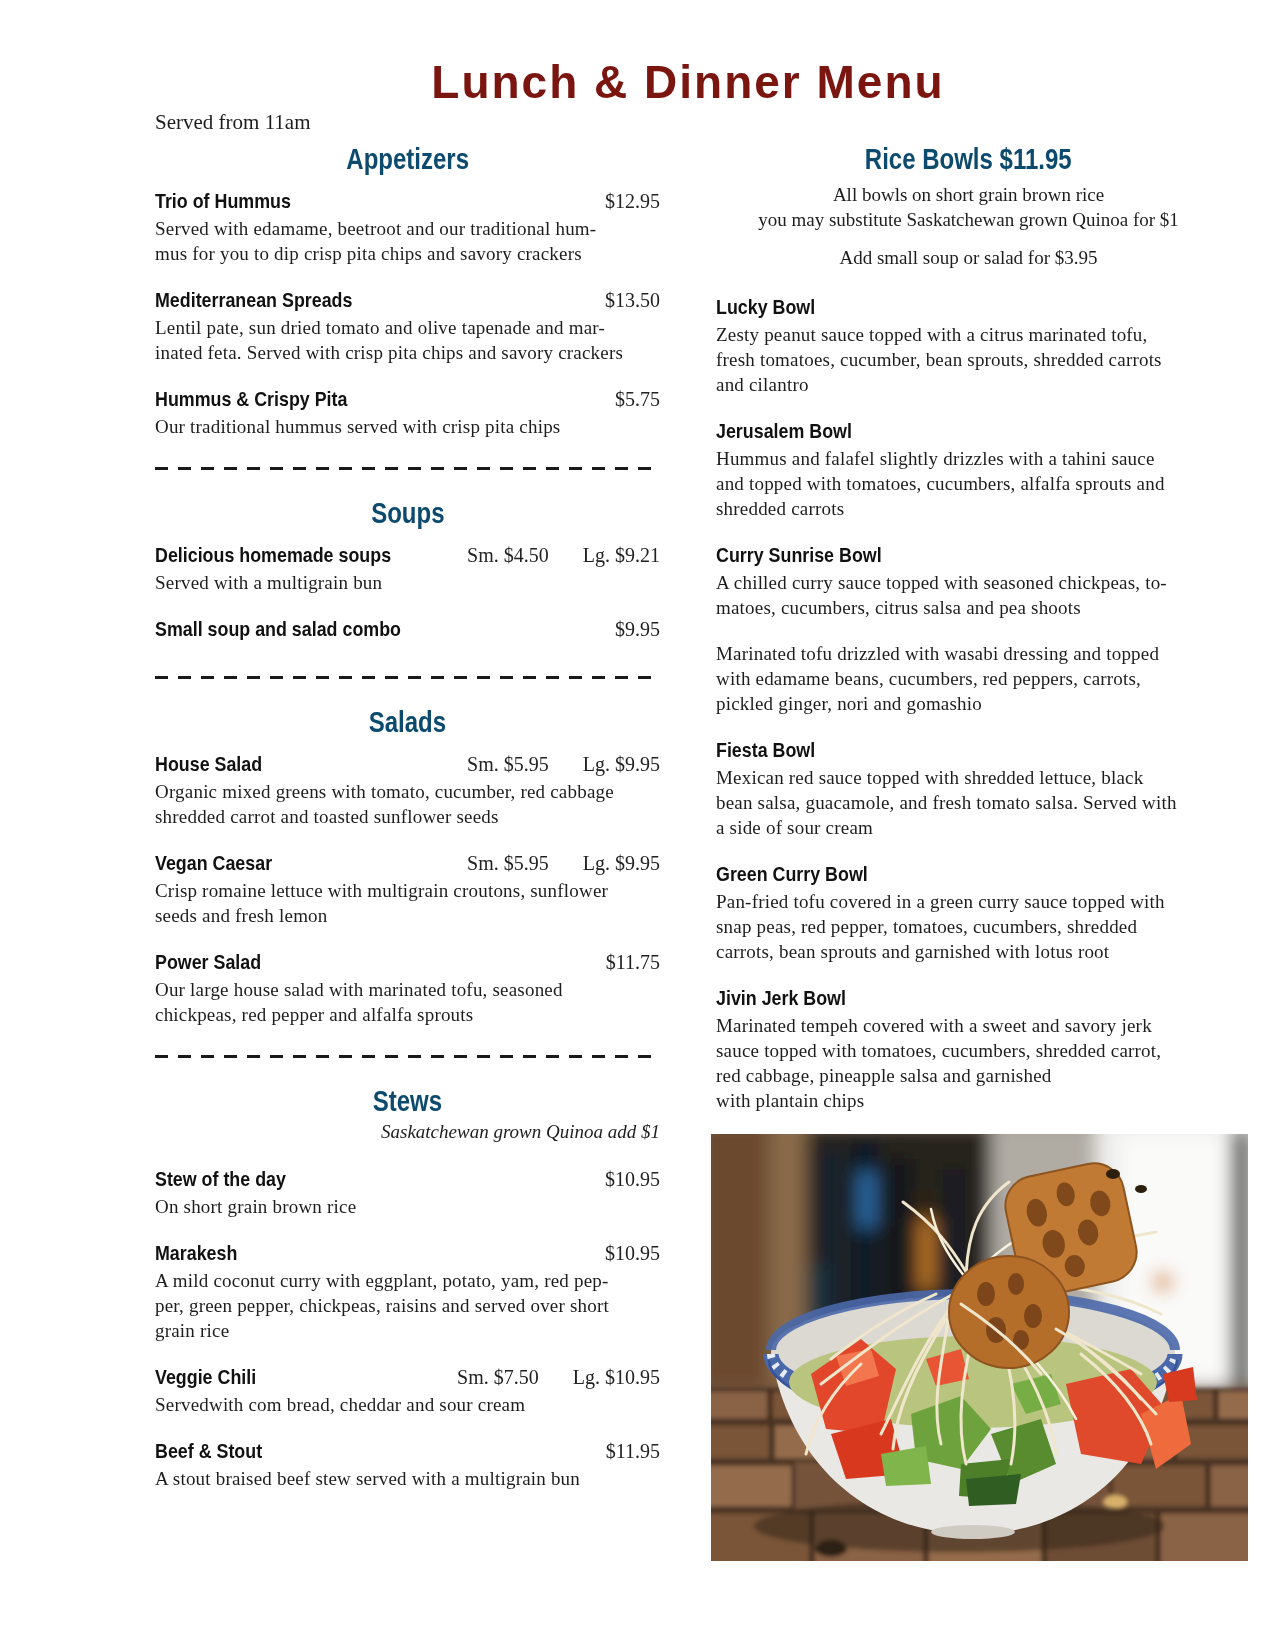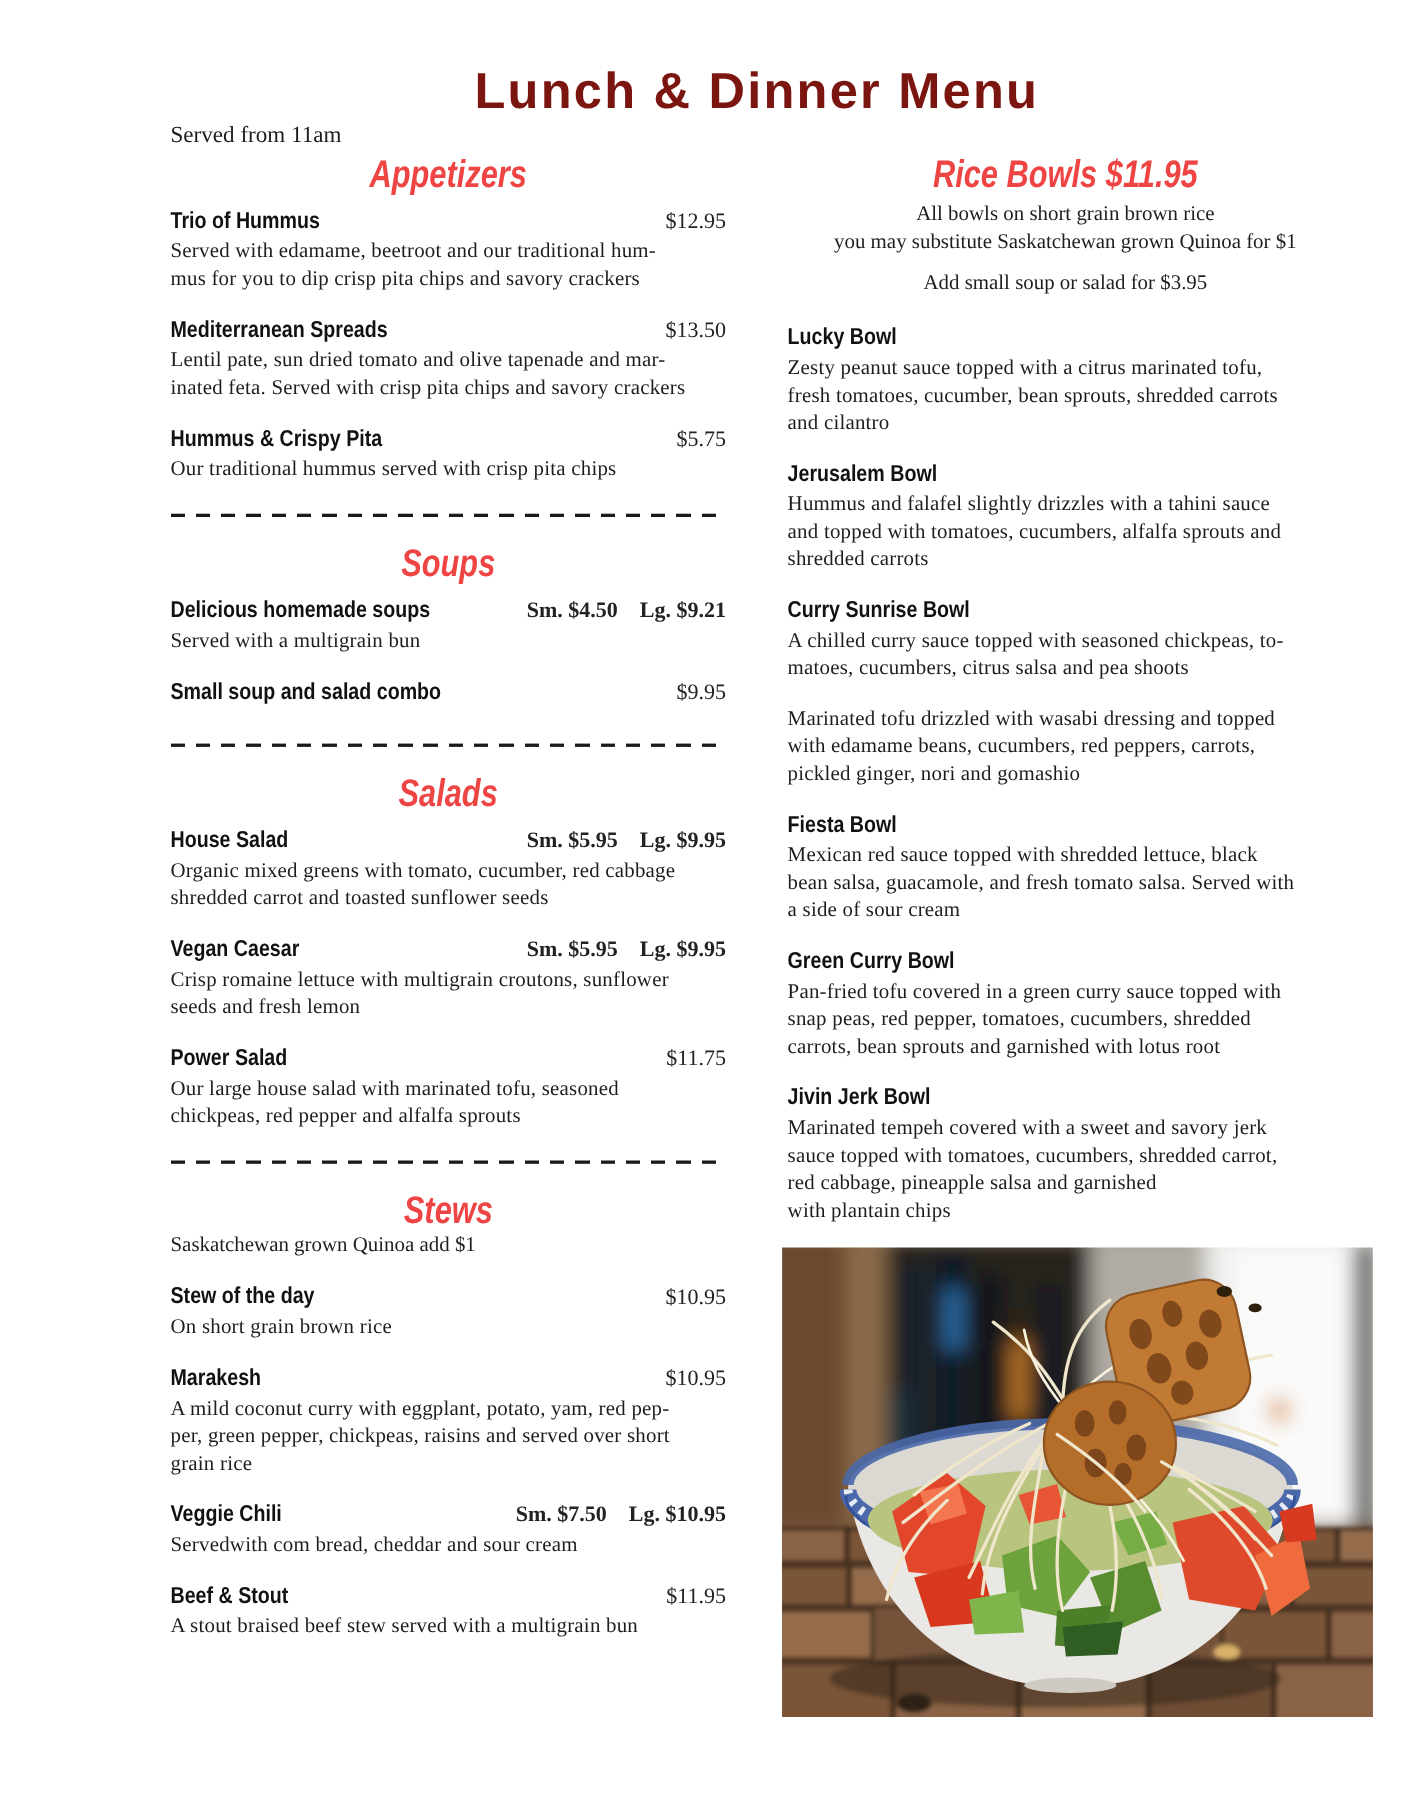--- a/index.html
+++ b/index.html
@@ -9,29 +9,29 @@
   .menu-title { text-align:center; font-family:"Liberation Sans", sans-serif;
           font-weight:700; font-size:46px; line-height:52px; letter-spacing:2px;
           color:#7b150f; margin:0 0 2px 0; }
   .menu-subtitle { text-align:left; font-size:21px; line-height:24px; margin:0 0 6px 0; }
   .columns { display:flex; gap:56px; margin-top:8px; }
   .col { width:505px; }
   .cond { display:inline-block; transform:scaleX(0.85); transform-origin:left center; white-space:nowrap;
           font-family:"Liberation Sans", sans-serif; font-weight:700; }
   .cond-c { display:inline-block; transform:scaleX(0.8); transform-origin:center center; white-space:nowrap;
           font-family:"Liberation Sans", sans-serif; font-weight:700; }
-  .sec-h { text-align:center; font-size:35px; line-height:34px; color:#ef4444; margin:0 0 12px 0;font-style:italic; }
+  .sec-h { text-align:center; font-size:30px; line-height:34px; color:#0c4a6e; margin:0 0 12px 0; }
   .sec-h.tight { margin-bottom:2px; }
-  .sec-sub { text-align:left; font-size:19px; line-height:24px; margin:0 0 22px 0; }
+  .sec-sub { text-align:right; font-size:19px; line-height:24px; margin:0 0 22px 0;font-style:italic; }
   .item { margin-bottom:21px; }
   .item-head { display:flex; justify-content:space-between; align-items:flex-end;
           line-height:26px; margin-bottom:2px; }
   .iname { font-size:21px; color:#111; }
   .price { font-size:20px; color:#222; }
-  .price-group { display:flex; gap:20px;font-weight:bold; }
+  .price-group { display:flex; gap:34px; }
   .desc { font-size:19px; line-height:25px; white-space:pre; letter-spacing:0.2px; }
   .divider { height:3px; margin:28px 0 26px 0;
           background:repeating-linear-gradient(90deg,#1a1a1a 0 13px, transparent 13px 23px); }
   .rb-intro { text-align:center; font-size:19px; line-height:25px; white-space:pre; margin:0; }
   .rb-note { text-align:center; font-size:19px; line-height:25px; margin:13px 0 24px 0; }
   .photo { width:537px; height:427px; margin:16px 0 0 -5px; }
   .photo svg { display:block; width:100%; height:100%; }
 </style>
 </head>
 <body>

